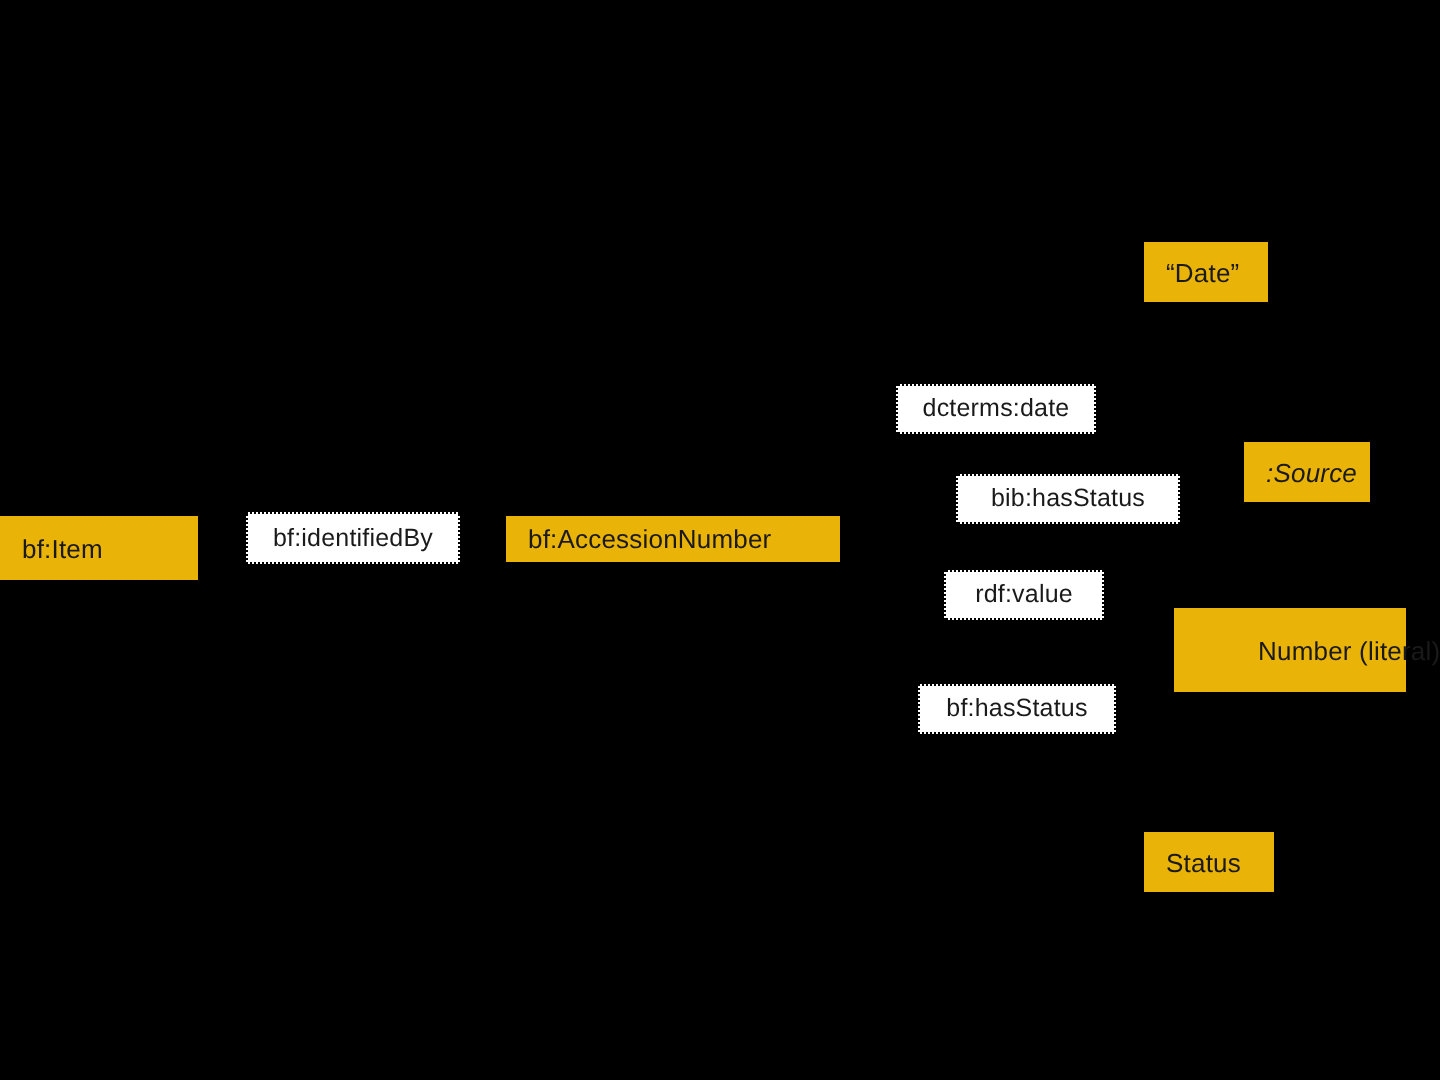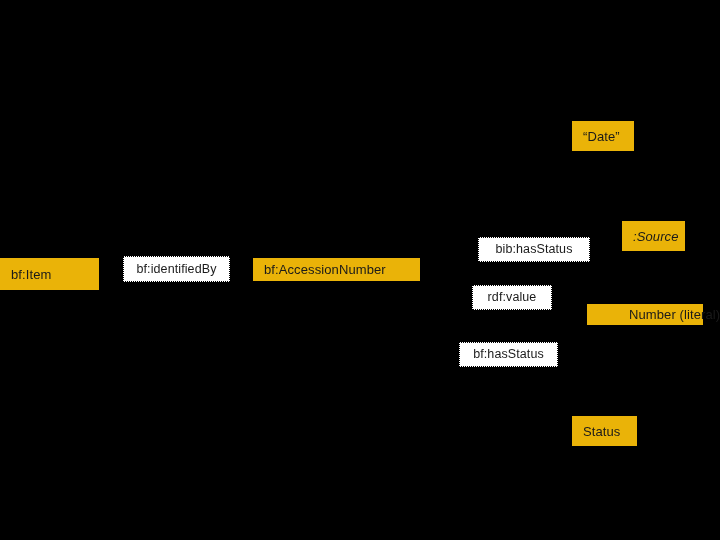--- a/index.html
+++ b/index.html
@@ -66,21 +66,22 @@
       <path d="M420 272 L478 250 L622 230"></path>
       <path d="M420 275 L472 297 L587 319"></path>
       <path d="M420 278 L459 354 L572 403"></path>
     </g>
   </svg>
 
   <div class="node" style="left:0px;   top:258px; width:99px;  height:32px;">bf:Item</div>
   <div class="node" style="left:253px; top:258px; width:167px; height:23px;">bf:AccessionNumber</div>
   <div class="node" style="left:572px; top:121px; width:62px;  height:30px;">“Date”</div>
   <div class="node" style="left:622px; top:221px; width:63px;  height:30px;font-style:italic;">:Source</div>
-  <div class="node" style="left:587px; top:304px; width:116px; height:21px;padding-left:42px;">Number (literal)</div>
+  <div class="node" style="left:587px; top:304px; width:116px; height:42px;padding-left:42px;">Number (literal)</div>
   <div class="node" style="left:572px; top:388px; width:65px;  height:30px;margin-top:28px;">Status</div>
 
   <div class="prop" style="left:123px; top:256px; width:107px; height:26px;">bf:identifiedBy</div>
+  <div class="prop" style="left:448px; top:192px; width:100px; height:25px;">dcterms:date</div>
   <div class="prop" style="left:478px; top:237px; width:112px; height:25px;">bib:hasStatus</div>
   <div class="prop" style="left:472px; top:285px; width:80px;  height:25px;">rdf:value</div>
   <div class="prop" style="left:459px; top:342px; width:99px;  height:25px;">bf:hasStatus</div>
 
 </div>
 
 </body></html>

